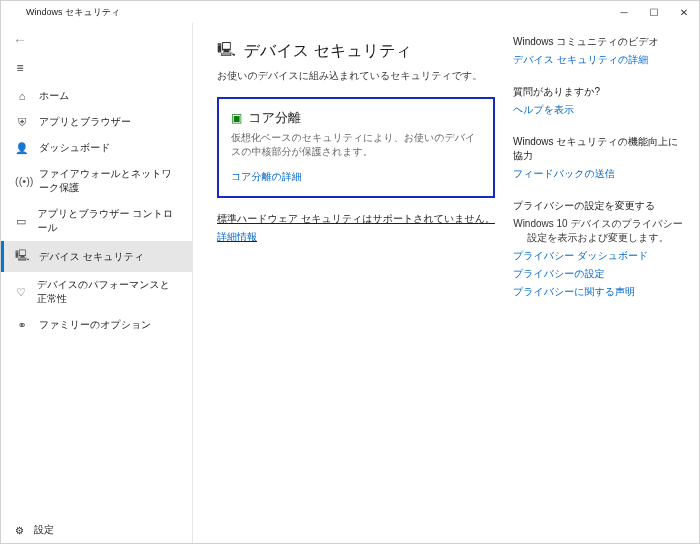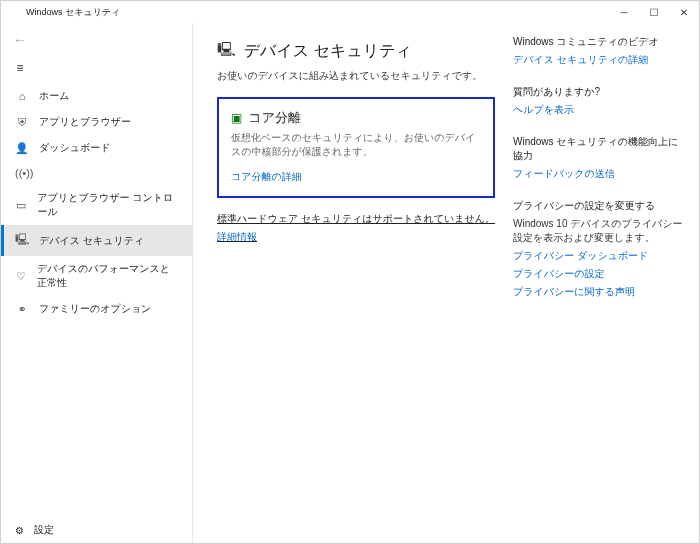--- a/index.html
+++ b/index.html
@@ -26,21 +26,21 @@
 .coreiso { border: 2px solid #1429c7; padding: 10px 12px 12px; margin-bottom: 14px; }
 .coreiso h2 { font-size: 13px; font-weight: 400; display: flex; align-items: center; gap: 6px; }
 .coreiso h2 .ci-icon { font-size: 12px; color: #107c10; }
 .coreiso .desc { font-size: 10px; color: #666; margin: 4px 0 7px; }
 .link { color: #0066cc; font-size: 10px; cursor: default; }
 .hwsec { font-size: 10px; color: #222; margin-top: 6px; text-decoration: underline; }
 .hwsec .link { display: block; margin-top: 4px; }
 .right h3 { font-size: 10px; font-weight: 400; color: #222; margin-bottom: 4px; }
 .right .link { display: block; margin-bottom: 4px; }
 .rsec { margin-bottom: 18px; }
-.rsec p { font-size: 10px; color: #333; margin-bottom: 4px; }
+.rsec p { font-size: 10px; color: #333; margin-bottom: 4px; text-align: center; }
 </style>
 </head>
 <body>
 
 <div class="titlebar">
   <span>Windows セキュリティ</span>
   <span class="spacer"></span>
   <span class="winbtn">─</span>
   <span class="winbtn">☐</span>
   <span class="winbtn">✕</span>
@@ -58,20 +58,21 @@
       <div class="navitem">
         <span class="icon">⛨</span>
         <span>アプリとブラウザー</span>
       </div>
       <div class="navitem">
         <span class="icon">👤</span>
         <span>ダッシュボード</span>
       </div>
       <div class="navitem">
         <span class="icon">((•))</span>
+        <span>ファイアウォールとネットワーク保護</span>
       </div>
       <div class="navitem">
         <span class="icon">▭</span>
         <span>アプリとブラウザー コントロール</span>
       </div>
       <div class="navitem selected">
         <span class="icon">🖳</span>
         <span>デバイス セキュリティ</span>
       </div>
       <div class="navitem">

